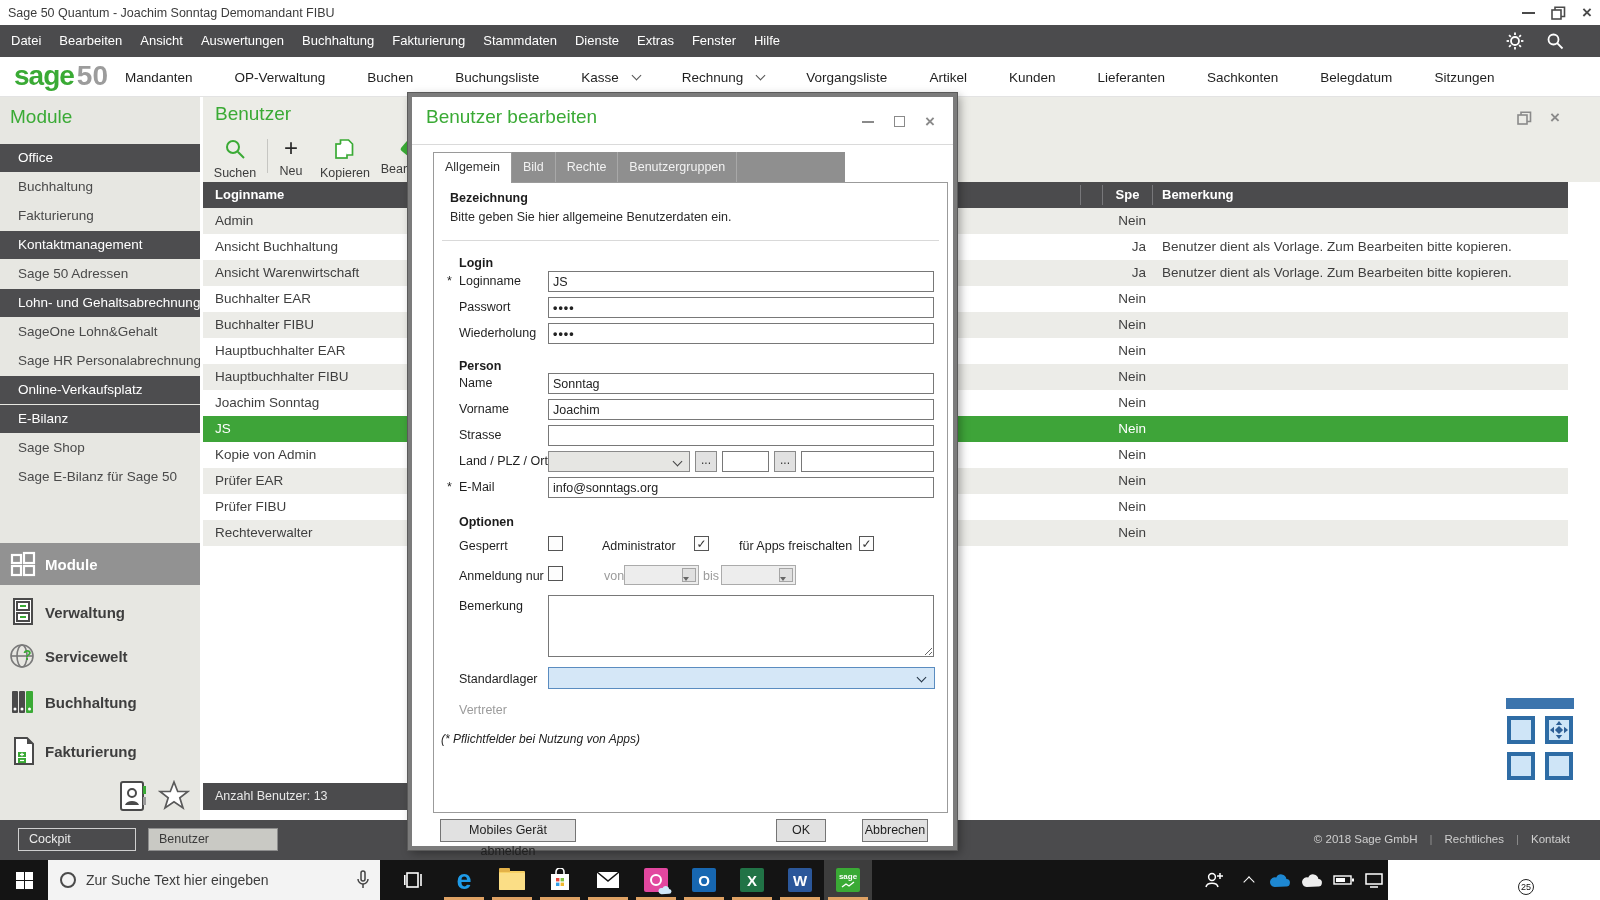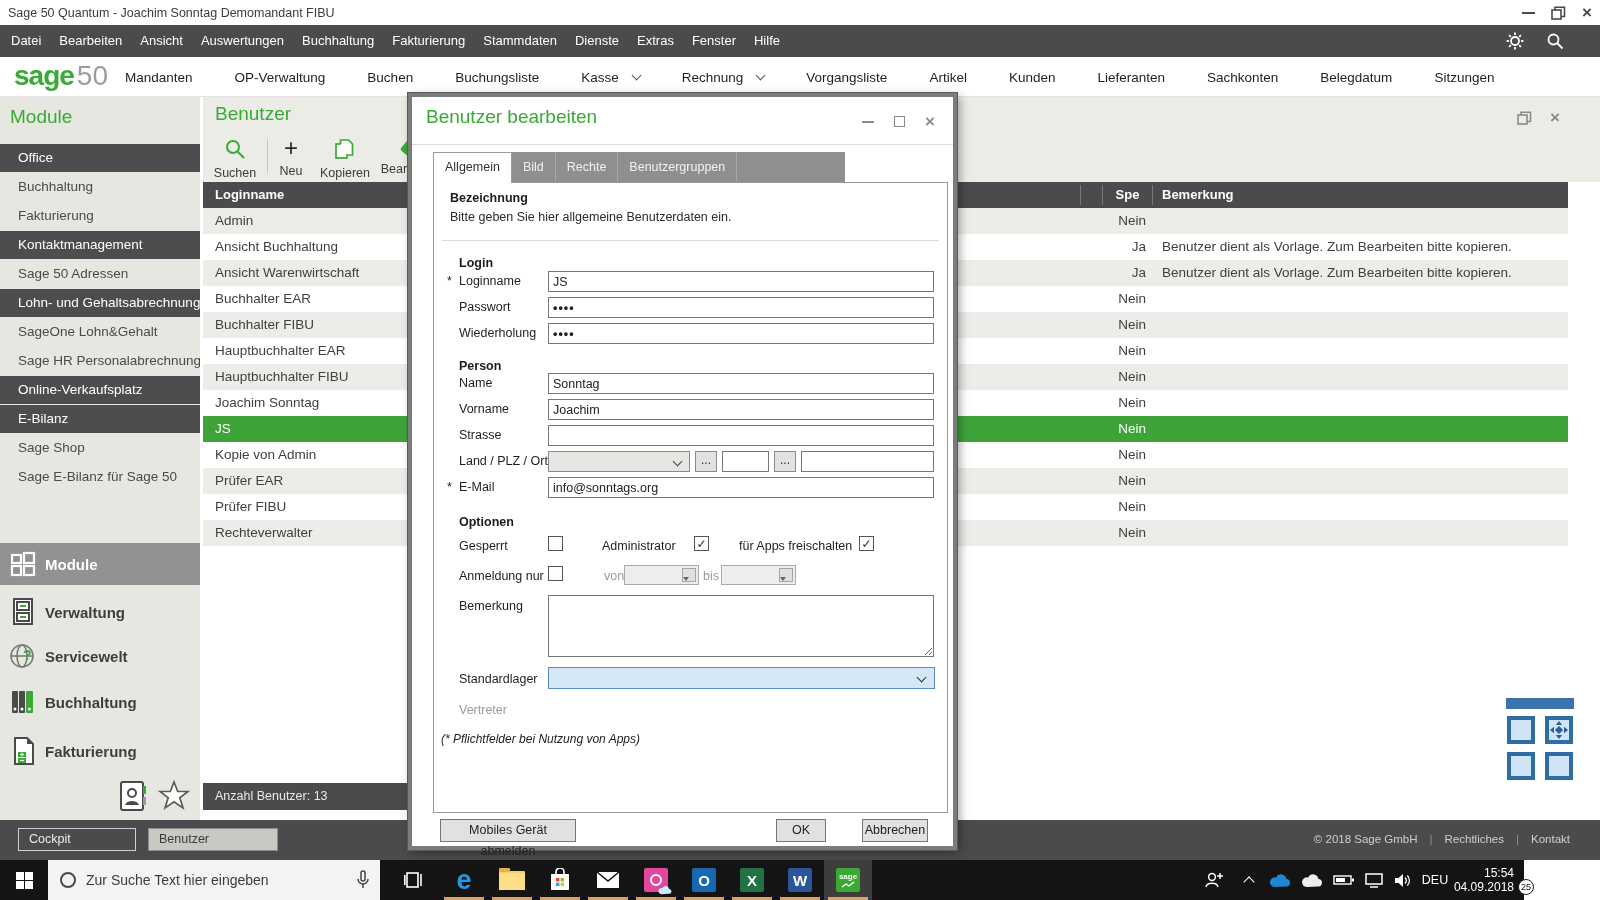--- a/index.html
+++ b/index.html
@@ -15,21 +15,21 @@
 .win-close{font-size:17px;color:#4a4a4a;line-height:1;font-weight:bold}
 
 #menubar{position:absolute;left:0;top:25px;width:1600px;height:32px;background:#4b4b4d;display:flex;align-items:center}
 #menubar .menu-items{display:flex;height:32px;margin-left:2px}
 .menu-item{color:#fff;font-size:13px;line-height:32px;padding:0 9px;cursor:default}
 #menubar .menu-right{position:absolute;right:36px;top:0;height:32px;display:flex;align-items:center;gap:22px}
 
 #appbar{position:absolute;left:0;top:57px;width:1600px;height:40px;background:#fff;border-bottom:1px solid #e3e3e3}
 #appbar .logo{position:absolute;left:14px;top:3px;font-size:28px;letter-spacing:-1px}
 #appbar .logo .lg-sage{color:#3aaa35;font-weight:bold}
-#appbar .logo .lg-50{color:#9c9c9c;font-weight:400;margin-left:3px;letter-spacing:0}
+#appbar .logo .lg-50{color:#9c9c9c;font-weight:700;margin-left:3px;letter-spacing:0}
 #appbar .ab-items{position:absolute;left:125px;top:0;height:40px;display:flex;align-items:center;gap:42px}
 .ab-item{font-size:13.5px;color:#1f1f1f;white-space:nowrap;display:flex;align-items:center}
 .ab-item .chev{display:none;width:7px;height:7px;border-left:1.6px solid #555;border-bottom:1.6px solid #555;transform:rotate(-45deg);margin-left:14px;margin-bottom:3px}
 .ab-item.has-chev .chev{display:inline-block}
 
 #sidebar{position:absolute;left:0;top:97px;width:200px;height:723px;background:#e7e7e2}
 #sidebar .sb-title{color:#3aaa35;font-size:19px;padding:9px 0 0 10px}
 #sidebar .sb-modules{position:absolute;left:0;top:47px;width:200px}
 .smod{height:28px;line-height:28px;padding-left:18px;font-size:13.5px;color:#4a4a4a;background:#e7e7e2;margin-bottom:1px;white-space:nowrap;overflow:hidden}
 .smod.dark{background:#4d4d4f;color:#fff}
@@ -99,21 +99,21 @@
 .ddbtn .tri{position:absolute;right:6px;top:8px;width:0;height:0;border-left:3.5px solid transparent;border-right:3.5px solid transparent;border-top:4px solid #666}
 .txtarea{position:absolute;border:1px solid #787878;background:#fff}
 .sl-combo{position:absolute;left:114px;top:484px;width:387px;height:22px;background:#d5e7f7;border:1px solid #5a8cc0}
 .sl-combo .cchev{position:absolute;right:9px;top:6px;width:7px;height:7px;border-left:1.5px solid #234;border-bottom:1.5px solid #234;transform:rotate(-45deg)}
 .dd-list{position:absolute;left:114px;top:506px;width:387px;background:#fff;border:1px solid #2b2b2b;z-index:5}
 .dd-hl{height:14px;background:#0078d7;margin:1px}
 .dd-opt{height:13px;font-size:12px;line-height:13px;padding-left:4px;color:#111}
 .note{position:absolute;left:7px;top:549px;font-size:12px;font-style:italic;color:#222;z-index:1}
 .dlg-btn{position:absolute;height:23px;background:#e1e1e1;border:1px solid #757575;font-size:12.5px;color:#1f1f1f;text-align:center;line-height:21px}
 
-#taskbar{position:absolute;left:0;top:860px;width:1524px;height:40px;background:#141414;z-index:30}
+#taskbar{position:absolute;left:0;top:860px;width:1388px;height:40px;background:#141414;z-index:30}
 #tb-start{position:absolute;left:0;top:0;width:48px;height:40px;display:flex;align-items:center;justify-content:center}
 .winlogo{display:grid;grid-template-columns:8px 8px;grid-template-rows:8px 8px;gap:1px}
 .winlogo span{background:#fff}
 #tb-search{position:absolute;left:48px;top:0;width:332px;height:40px;background:#f3f3f3;display:flex;align-items:center}
 #tb-search .ring{width:16px;height:16px;border:2px solid #4a4a4a;border-radius:50%;margin-left:12px}
 #tb-search .s-text{margin-left:10px;font-size:14px;color:#3c3c3c}
 #tb-search .micwrap{position:absolute;right:10px;top:10px}
 #tb-taskview{position:absolute;left:392px;top:0;width:44px;height:40px;display:flex;align-items:center;justify-content:center}
 .app-slot{position:absolute;top:0;width:48px;height:40px;display:flex;align-items:center;justify-content:center}
 .app-slot.active{background:#3d3d3d}

